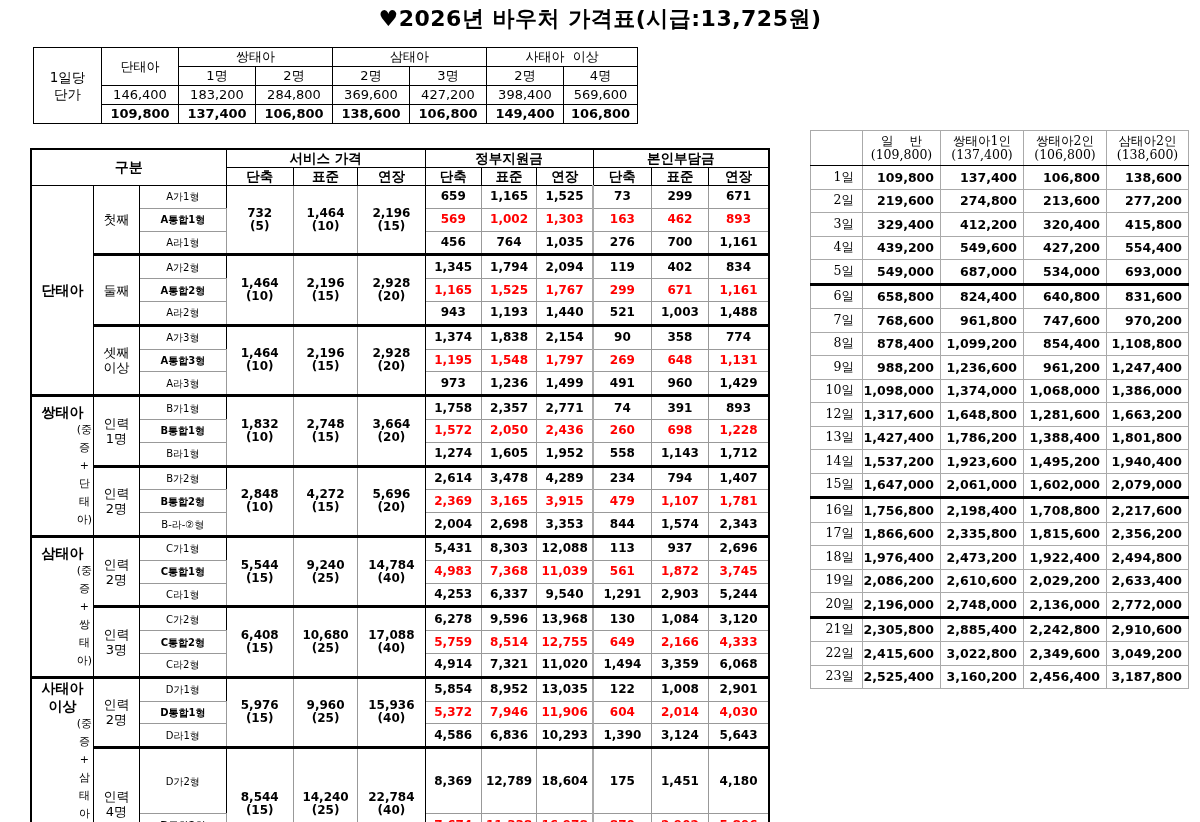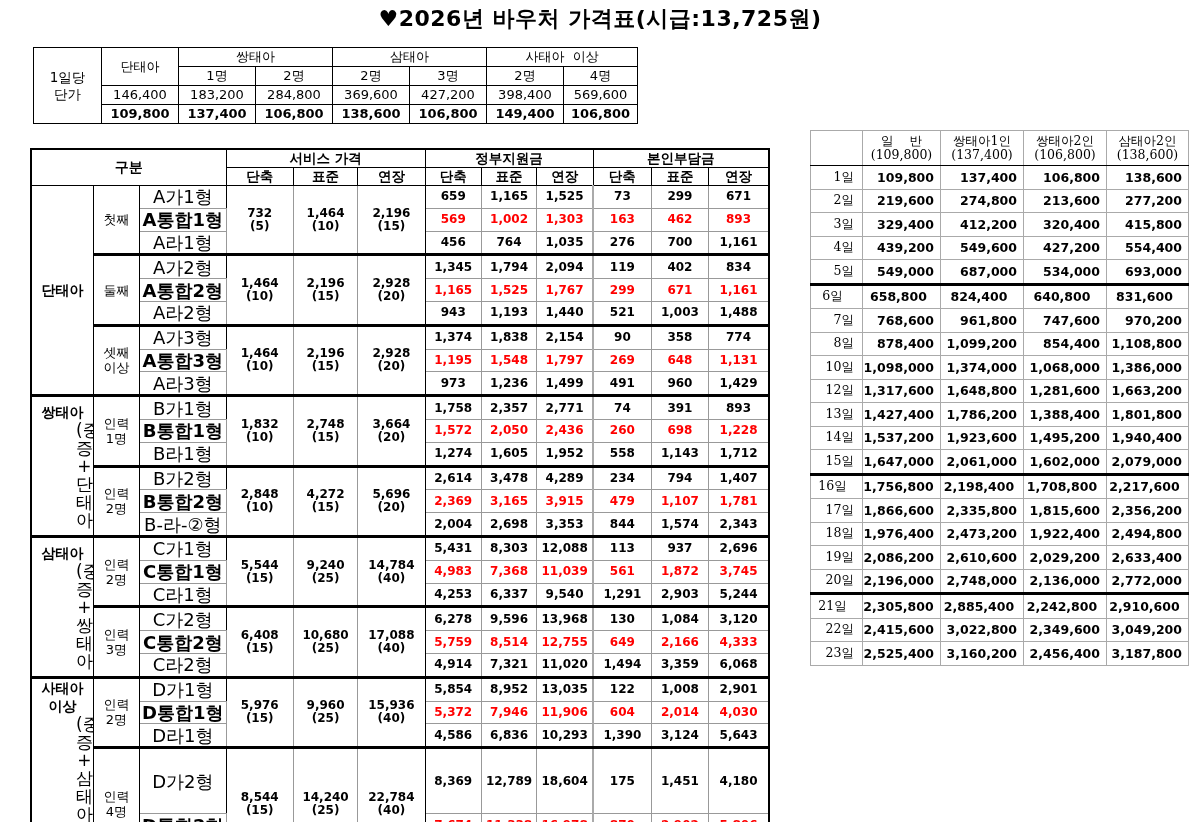--- a/index.html
+++ b/index.html
@@ -13,39 +13,39 @@
   
   #top { left:33px; top:47px; width:604px; font-size:13px; border:1.5px solid #000; }
   #top td { border:1px solid #000; height:18px; line-height:16px; }
   #top .b { font-weight:bold; }
 
   
   #main { left:30px; top:148px; width:740px; font-size:12.5px; border:2.5px solid #000; }
   #main td { border:1px solid #999; height:21.8px; line-height:13px; }
   #main thead td { border:1px solid #000; font-weight:bold; height:17px; font-size:13.5px; }
   #main .grp { font-weight:bold; font-size:14px; border-right:1px solid #000; white-space:normal; line-height:18px; }
-  #main .grp .sub { font-weight:normal; display:block; font-size:17px;padding-left:44px; }
+  #main .grp .sub { font-weight:normal; display:block; font-size:11px;padding-left:44px; }
   #main .sub2 { white-space:normal; line-height:15px; font-size:13px; border-right:1px solid #000; }
-  #main .tname { font-size:18px; border-right:1px solid #000; }
+  #main .tname { font-size:10px; border-right:1px solid #000; }
   #main .tname.bold { font-weight:bold; }
   #main .price { font-weight:bold; white-space:normal; line-height:13px; font-size:12px; border-right:1px solid #000; }
   #main .num { font-weight:bold; font-size:12px; }
   #main .red { color:#ff0000; }
   #main tr.sep td { border-top:3px solid #000; }
   #main tr.gsep td { border-top:3px solid #000; }
   #main .divL { border-left:2px solid #aaa; }
 
   
   #right { left:810px; top:130px; width:378px; font-size:12.5px; border:1px solid #000; }
   #right td { border:1px solid #aaa; height:22.5px; }
   #right thead td { font-family:"DejaVu Serif","Liberation Serif",serif; font-size:12.5px; line-height:14px; height:34px; border-bottom:1px solid #000; }
   #right .day { font-family:"DejaVu Serif","Liberation Serif",serif; text-align:right; padding-right:8px; font-size:12.5px; }
   #right .val { font-weight:bold; text-align:right; padding-right:6px; font-size:12.5px; }
   #right tr.hl td { color:#000000; }
-  #right tr.after td { border-top:3px solid #000;text-align:center; }
+  #right tr.after td { border-top:3px solid #000; }
 </style>
 </head>
 <body>
 
 <div class="title">♥2026년  바우처  가격표(시급:13,725원)</div>
 
 <table id="top">
   <colgroup>
     <col style="width:68px">
       <col style="width:77px">
@@ -618,20 +618,27 @@
         <td class="val">747,600</td>
         <td class="val">970,200</td>
       </tr>
       <tr class="">
         <td class="day">8일</td>
         <td class="val">878,400</td>
         <td class="val">1,099,200</td>
         <td class="val">854,400</td>
         <td class="val">1,108,800</td>
       </tr>
+      <tr class="">
+        <td class="day">9일</td>
+        <td class="val">988,200</td>
+        <td class="val">1,236,600</td>
+        <td class="val">961,200</td>
+        <td class="val">1,247,400</td>
+      </tr>
       <tr class="hl">
         <td class="day">10일</td>
         <td class="val">1,098,000</td>
         <td class="val">1,374,000</td>
         <td class="val">1,068,000</td>
         <td class="val">1,386,000</td>
       </tr>
       <tr class="">
         <td class="day">12일</td>
         <td class="val">1,317,600</td>

